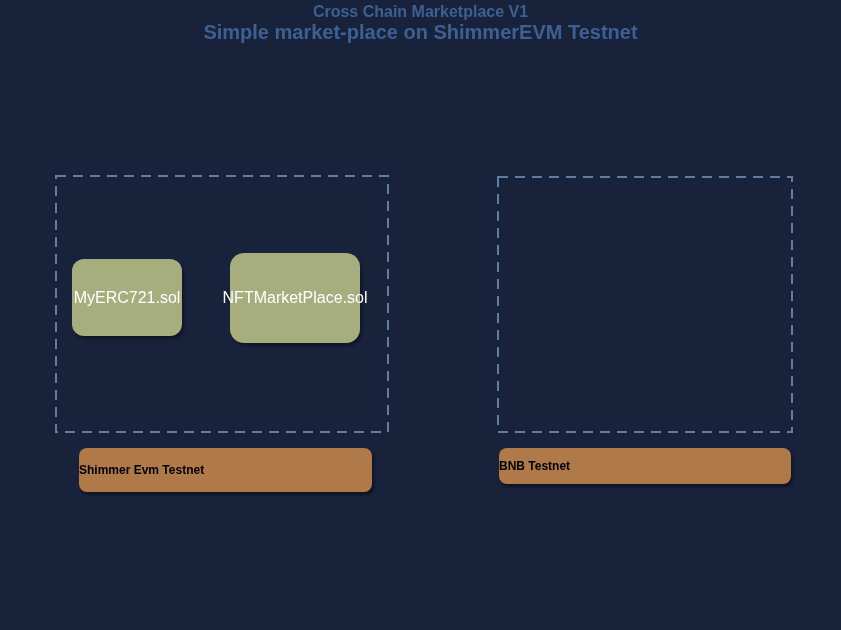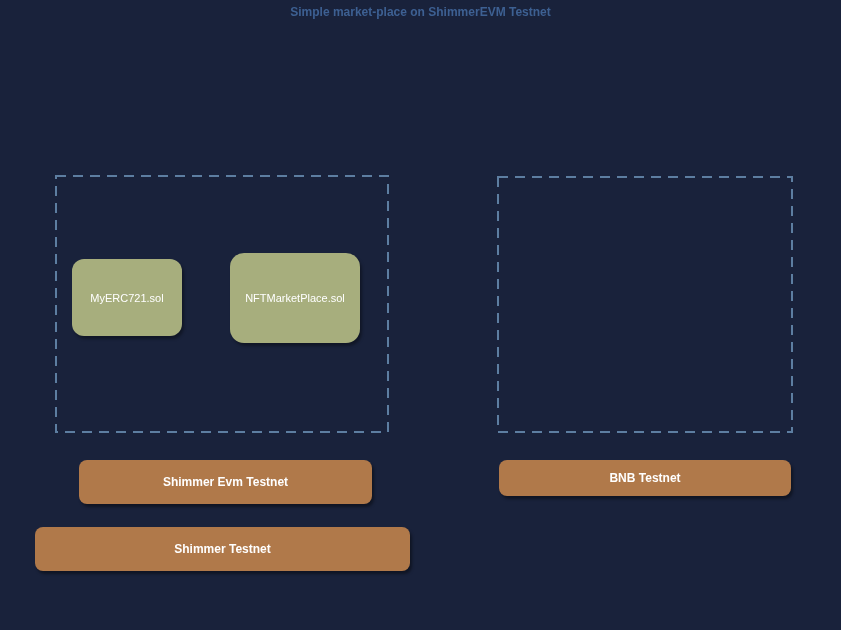--- a/index.html
+++ b/index.html
@@ -24,75 +24,75 @@
     width: 841px;
     text-align: center;
     color: #3d6092;
     font-weight: bold;
   }
   .heading .title {
     font-size: 16px;
     line-height: 20px;
   }
   .heading .subtitle {
-    font-size: 12px;
+    font-size: 20px;
     line-height: 20px;
     text-align: center;
   }
   .group {
     position: absolute;
   }
   .group svg { display: block; }
   .group-left  { left: 55px;  top: 175px; width: 334px; height: 258px; }
   .group-right { left: 497px; top: 176px; width: 296px; height: 257px; }
 
   .contract-node {
     position: absolute;
     background: #a7ae7d;
     color: #ffffff;
     display: flex;
     align-items: center;
     justify-content: center;
     text-align: center;
-    font-size: 11px;
+    font-size: 16px;
     box-shadow: 2px 3px 3px rgba(0,0,0,0.35);
   }
   .node-erc721 {
     left: 72px; top: 259px; width: 110px; height: 77px;
     border-radius: 12px;
   }
   .node-marketplace {
     left: 230px; top: 253px; width: 130px; height: 90px;
     border-radius: 14px;
   }
 
   .network-node {
     position: absolute;
     background: #b0794a;
-    color: #ffffff;
+    color: #000000;
     display: flex;
     align-items: center;
-    justify-content: center;
+    justify-content: flex-start;
     text-align: center;
     font-size: 12px;
     font-weight: bold;
     border-radius: 8px;
     box-shadow: 2px 3px 3px rgba(0,0,0,0.4);
-    margin-top: 12px;
   }
   .node-shimmer-evm { left: 79px;  top: 448px; width: 293px; height: 44px; }
   .node-bnb         { left: 499px; top: 448px; width: 292px; height: 36px; }
   .node-shimmer     { left: 35px;  top: 515px; width: 375px; height: 44px; }
 </style>
 </head>
 <body>
 
 <div class="canvas">
 
   <div class="heading">
+    <div class="title">Cross Chain Marketplace V1</div>
     <div class="subtitle">Simple market-place on ShimmerEVM Testnet</div>
   </div>
 
   <div class="group group-left">
     <svg width="334" height="258">
       <rect x="1" y="1" width="332" height="256" fill="none" stroke="#5d7ea1" stroke-width="2" stroke-dasharray="10 7"></rect>
     </svg>
   </div>
 
   <div class="group group-right">
@@ -110,17 +110,14 @@
   </div>
 
   <div class="network-node node-shimmer-evm">
     <span>Shimmer Evm Testnet</span>
   </div>
 
   <div class="network-node node-bnb">
     <span>BNB Testnet</span>
   </div>
 
-  <div class="network-node node-shimmer">
-    <span>Shimmer Testnet</span>
-  </div>
 
 </div>
 
 </body></html>

